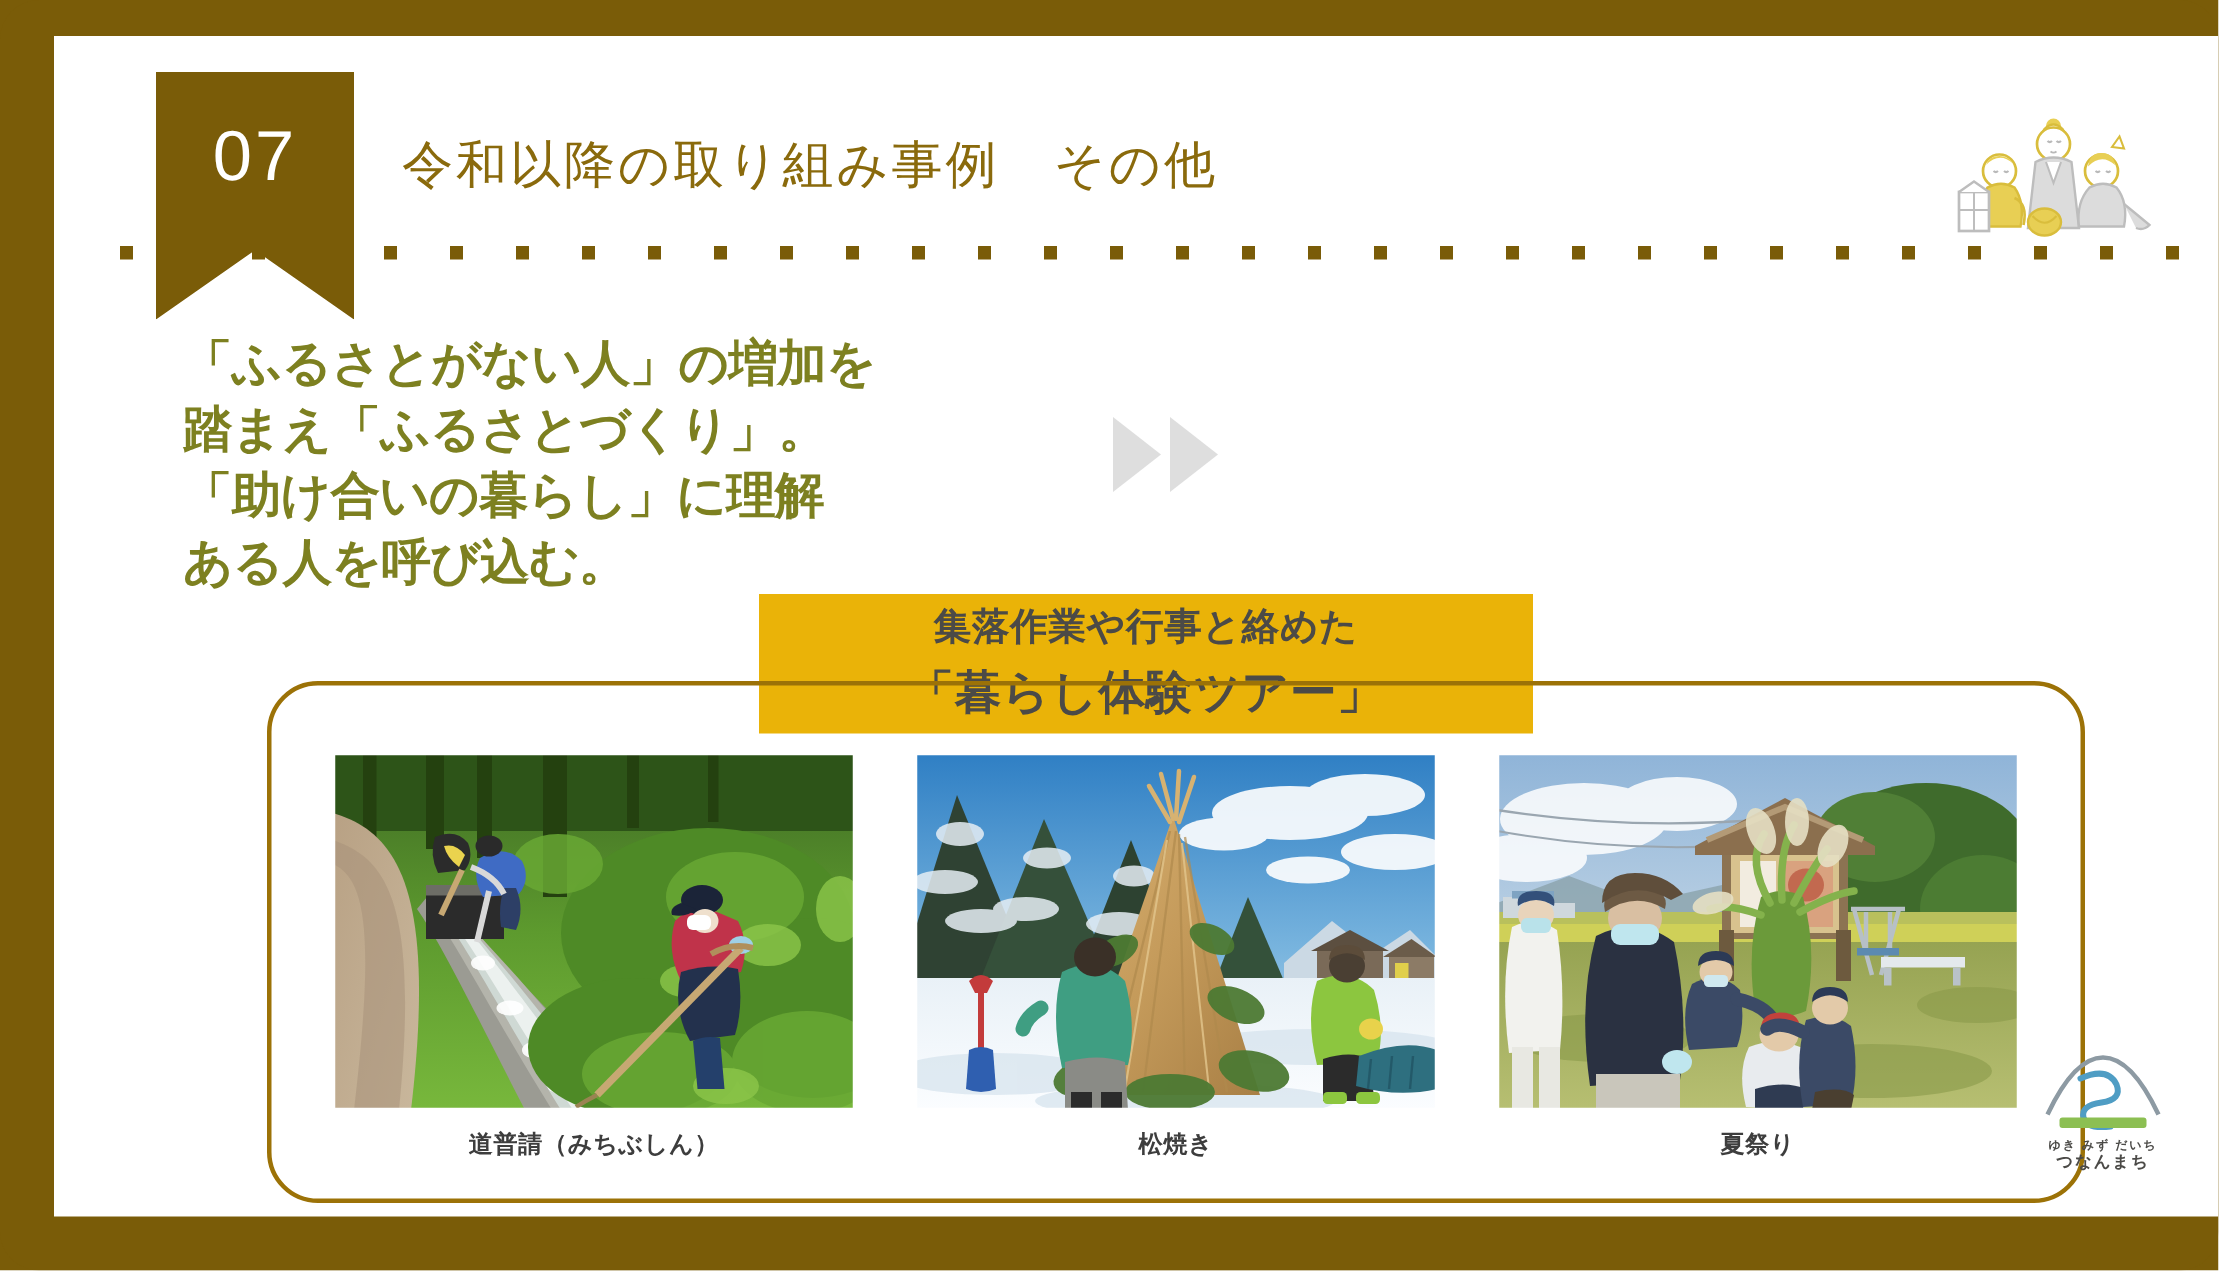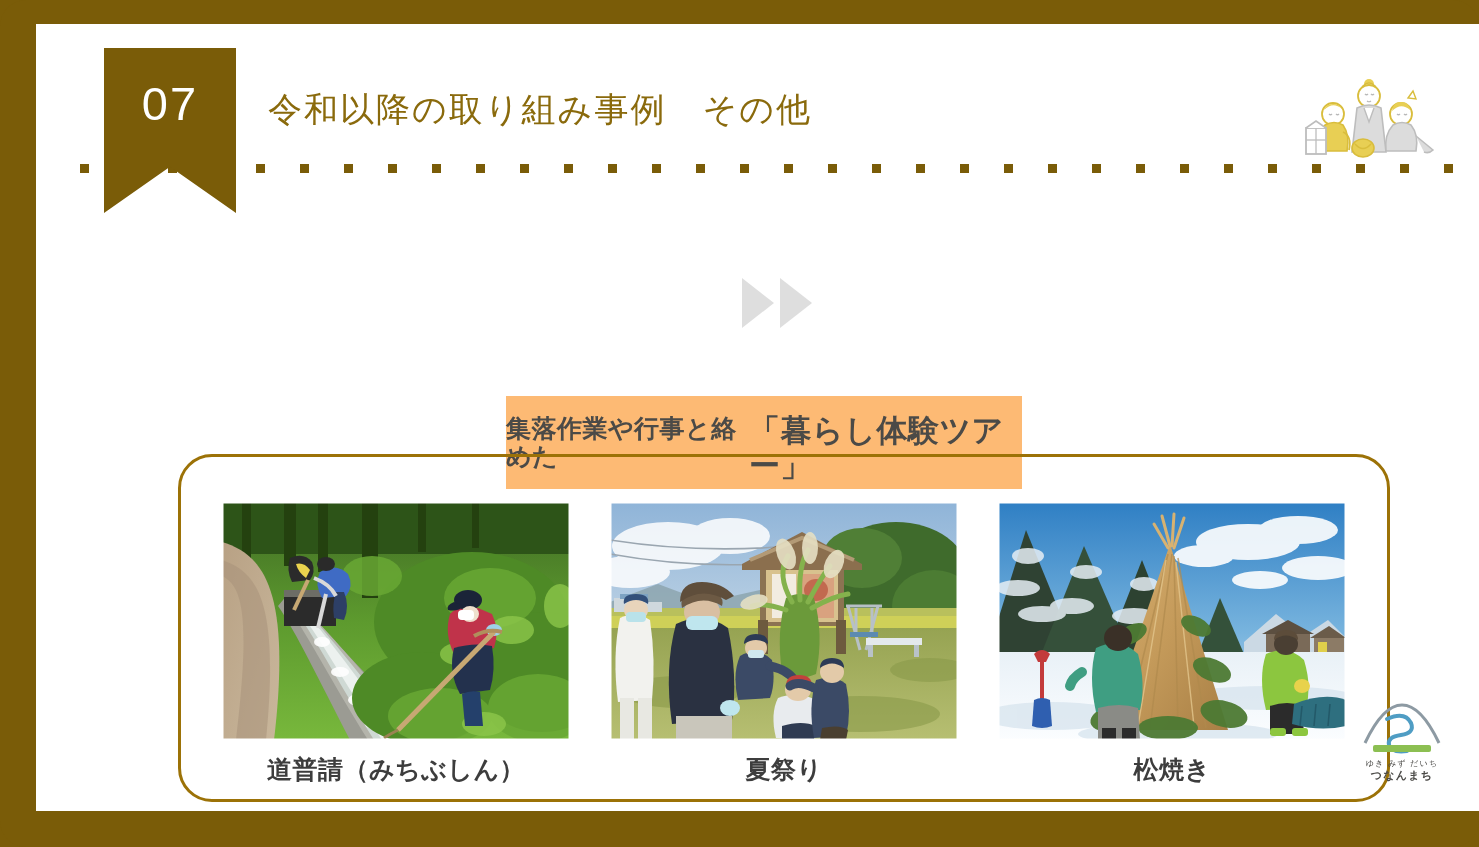--- a/index.html
+++ b/index.html
@@ -115,23 +115,23 @@
     line-height: 1;
     text-shadow: 2px 2px 2px rgba(120,120,120,0.35);
     white-space: nowrap;
   }
 
   
   .cream-banner {
     position: absolute;
     left: 470px; top: 372px;
     width: 516px; height: 93px;
-    background: #fdba74;
+    background: #eab308;
     display: flex;
-    flex-direction: row;
+    flex-direction: column;
     align-items: center;
     justify-content: center;
     box-sizing: border-box;
   }
   .cream-line1 {
     color: #4b4a47;
     font-size: 25px;
     font-weight: bold;
     letter-spacing: 0.5px;
     line-height: 1.1;
@@ -174,38 +174,38 @@
     width: 348px;
     height: 238px;
     background: #cfd6c4;
     overflow: hidden;
     position: relative;
   }
   .photo svg { display: block; }
   .caption {
     margin-top: 13px;
     color: #3d3d3d;
-    font-size: 25px;
+    font-size: 16px;
     font-weight: bold;
     letter-spacing: 0.5px;
     white-space: nowrap;
   }
 
   
   .town-logo {
     position: absolute;
     right: 24px; bottom: 22px;
     width: 106px; height: 92px;
     text-align: center;
   }
   .town-logo svg { display: block; }
   .logo-text-small {
     color: #4b4a47;
     font-size: 8px;
-    font-weight: normal;
+    font-weight: bold;
     letter-spacing: 1.2px;
     line-height: 1.25;
   }
   .logo-text-main {
     color: #4b4a47;
     font-size: 11px;
     font-weight: bold;
     letter-spacing: 1.2px;
     line-height: 1.25;
   }
@@ -255,20 +255,24 @@
         <circle cx="104" cy="52" r="11" fill="#ffffff" stroke="#d9bd3c" stroke-width="1.8"></circle>
         <path d="M95 49 q9 -9 18 -1 q-1 -8 -9 -8 q-8 0 -9 9 z" fill="#e8cf54"></path>
         <path d="M111 36 l5 -7 l3 8 z" fill="#ffffff" stroke="#d9bd3c" stroke-width="1.4"></path>
         <path d="M100 52 q1.5 1.5 3 0" stroke="#b9b9b9" stroke-width="1.3" fill="none"></path>
         <path d="M107 52 q1.5 1.5 3 0" stroke="#b9b9b9" stroke-width="1.3" fill="none"></path>
         <path d="M96 63 q9 -5 18 0 q8 10 5 26 h-30 q-2 -16 7 -26 z" fill="#dcdcdc" stroke="#bdbdbd" stroke-width="1.6"></path>
         <path d="M119 74 q11 9 17 14 q-4 4 -9 2" fill="#dcdcdc" stroke="#bdbdbd" stroke-width="1.6"></path>
       </svg>
     </div>
 
+    <div class="lede">「ふるさとがない人」の増加を
+踏まえ「ふるさとづくり」。
+「助け合いの暮らし」に理解
+ある人を呼び込む。</div>
 
     <div class="chevrons">
       <svg viewBox="0 0 86 62" width="86" height="62" aria-hidden="true">
         <polygon points="6,6 38,31 6,56" fill="#dedede"></polygon>
         <polygon points="44,6 76,31 44,56" fill="#dedede"></polygon>
       </svg>
     </div>
 
 
     <div class="cream-banner">
@@ -360,151 +364,20 @@
             <path d="M104 92 L96 126" stroke="#d9d9d9" stroke-width="4"></path>
             <path d="M68 56 q14 -6 22 4 q4 10 -2 18 l-18 2 q-6 -12 -2 -24 z" fill="#2b2b2b"></path>
             <path d="M74 62 q8 -2 14 6 l-4 8 q-8 -6 -10 -14 z" fill="#ead34e"></path>
             <path d="M86 78 L72 108" stroke="#c7a873" stroke-width="4"></path>
             <path d="M92 76 q16 6 22 18" stroke="#d9d9d9" stroke-width="4" fill="none"></path>
 
             <rect x="0" y="0" width="348" height="238" fill="none" stroke="#ffffff" stroke-width="3"></rect>
           </svg>
         </div>
         <div class="caption">道普請（みちぶしん）</div>
-      </div>
-
-      <div class="photo-cell">
-        <div class="photo">
-          <svg viewBox="0 0 348 238" width="348" height="238" aria-hidden="true">
-            <defs>
-              <linearGradient id="p2sky" x1="0" y1="0" x2="0" y2="1">
-                <stop offset="0" stop-color="#8fb4d8"></stop>
-                <stop offset="0.6" stop-color="#c3d6e6"></stop>
-                <stop offset="1" stop-color="#e2eaf0"></stop>
-              </linearGradient>
-              <linearGradient id="p2grass" x1="0" y1="0" x2="0" y2="1">
-                <stop offset="0" stop-color="#96a352"></stop>
-                <stop offset="1" stop-color="#b7bf72"></stop>
-              </linearGradient>
-            </defs>
-            <rect width="348" height="238" fill="url(#p2sky)"></rect>
-
-            <g fill="#ffffff" opacity="0.85">
-              <ellipse cx="58" cy="44" rx="56" ry="24"></ellipse>
-              <ellipse cx="120" cy="34" rx="40" ry="18"></ellipse>
-              <ellipse cx="20" cy="70" rx="40" ry="16"></ellipse>
-            </g>
-
-            <path d="M0 38 Q90 52 180 44" stroke="#9aa6b0" stroke-width="1.6" fill="none"></path>
-            <path d="M0 52 Q100 70 200 58" stroke="#9aa6b0" stroke-width="1.4" fill="none"></path>
-            <path d="M230 66 Q290 80 348 74" stroke="#9aa6b0" stroke-width="1.4" fill="none"></path>
-
-            <path d="M0 100 L48 82 L96 100 L150 88 L210 102 L348 94 L348 116 L0 116 Z" fill="#8ba2ab" opacity="0.8"></path>
-
-            <g>
-              <ellipse cx="286" cy="72" rx="72" ry="52" fill="#3f6b2c"></ellipse>
-              <ellipse cx="324" cy="104" rx="42" ry="36" fill="#4c7c33"></ellipse>
-              <ellipse cx="252" cy="56" rx="40" ry="30" fill="#507f36"></ellipse>
-              <rect x="276" y="112" width="14" height="42" fill="#5b4a32"></rect>
-            </g>
-
-            <rect x="0" y="110" width="348" height="20" fill="#cfd058"></rect>
-            <rect x="0" y="106" width="348" height="8" fill="#b9c05c"></rect>
-
-            <g fill="#cfd8dd">
-              <rect x="4" y="96" width="24" height="14"></rect>
-              <rect x="34" y="100" width="18" height="10"></rect>
-            </g>
-            <rect x="10" y="92" width="28" height="5" fill="#7ea3c2"></rect>
-
-            <rect x="0" y="126" width="348" height="112" fill="url(#p2grass)"></rect>
-            <g fill="#8a9a4a" opacity="0.6">
-              <ellipse cx="70" cy="190" rx="60" ry="16"></ellipse>
-              <ellipse cx="250" cy="212" rx="80" ry="18"></ellipse>
-              <ellipse cx="320" cy="168" rx="40" ry="12"></ellipse>
-            </g>
-
-            <g>
-              <rect x="150" y="62" width="84" height="62" fill="#8c7352"></rect>
-              <rect x="156" y="68" width="72" height="52" fill="#d8c28e"></rect>
-              <rect x="162" y="72" width="24" height="44" fill="#f2ece0"></rect>
-              <rect x="190" y="72" width="34" height="44" fill="#d9a27f"></rect>
-              <ellipse cx="206" cy="88" rx="12" ry="11" fill="#c2694f"></ellipse>
-
-              <path d="M138 62 L192 34 L246 62 Z" fill="#9a7f5c"></path>
-              <path d="M132 62 L192 30 L252 62 L252 68 L132 68 Z" fill="#8b6f4e"></path>
-              <path d="M140 58 L192 36 L244 58" stroke="#b39a76" stroke-width="4" fill="none"></path>
-              <rect x="148" y="118" width="10" height="34" fill="#6d5a3e"></rect>
-              <rect x="226" y="118" width="10" height="34" fill="#6d5a3e"></rect>
-            </g>
-
-            <g stroke="#b7c0c6" stroke-width="3" fill="none">
-              <path d="M238 104 L250 148"></path>
-              <path d="M268 104 L256 148"></path>
-              <path d="M236 104 L272 104"></path>
-              <path d="M246 106 L246 132"></path>
-              <path d="M262 106 L262 132"></path>
-            </g>
-            <rect x="240" y="130" width="28" height="5" fill="#5c8ab0"></rect>
-
-            <rect x="256" y="136" width="56" height="7" fill="#e4e9ec"></rect>
-            <rect x="258" y="143" width="5" height="12" fill="#b9c2c8"></rect>
-            <rect x="304" y="143" width="5" height="12" fill="#b9c2c8"></rect>
-
-            <g>
-              <path d="M176 96 q-10 34 -4 74 q16 10 34 2 q8 -40 -2 -76 q-14 -8 -28 0 z" fill="#6b9a3a"></path>
-              <g stroke="#84b24c" stroke-width="5" fill="none" stroke-linecap="round">
-                <path d="M182 100 q-16 -28 -4 -46"></path>
-                <path d="M190 98 q-2 -34 8 -50"></path>
-                <path d="M198 100 q14 -26 22 -36"></path>
-                <path d="M202 106 q22 -12 36 -14"></path>
-                <path d="M176 108 q-22 -8 -34 -4"></path>
-              </g>
-              <g fill="#e6e0c4" opacity="0.9">
-                <ellipse cx="176" cy="52" rx="9" ry="16" transform="rotate(-20 176 52)"></ellipse>
-                <ellipse cx="200" cy="46" rx="8" ry="16"></ellipse>
-                <ellipse cx="224" cy="62" rx="9" ry="15" transform="rotate(25 224 62)"></ellipse>
-                <ellipse cx="144" cy="100" rx="14" ry="7" transform="rotate(-15 144 100)"></ellipse>
-              </g>
-            </g>
-
-            <path d="M10 116 q16 -8 30 2 q6 40 2 80 l-34 2 q-6 -46 2 -84 z" fill="#f2f2ee"></path>
-            <ellipse cx="26" cy="108" rx="12" ry="11" fill="#e8d4bb"></ellipse>
-            <path d="M14 102 q12 -8 24 0 q2 -10 -12 -10 q-14 0 -12 10 z" fill="#33507a"></path>
-            <rect x="16" y="110" width="20" height="10" rx="4" fill="#b9e2ea"></rect>
-            <rect x="10" y="196" width="14" height="42" fill="#e8e8e2"></rect>
-            <rect x="28" y="196" width="14" height="42" fill="#e8e8e2"></rect>
-
-            <path d="M66 122 q28 -14 52 4 q10 48 4 92 l-60 4 q-8 -56 4 -100 z" fill="#2a3141"></path>
-            <ellipse cx="92" cy="110" rx="18" ry="16" fill="#d9bfa2"></ellipse>
-            <path d="M72 106 q20 -14 40 -2 q4 -14 -20 -15 q-24 0 -20 17 z" fill="#6d5a44"></path>
-            <path d="M70 100 q22 -16 46 -2 l8 -4 q-12 -14 -32 -14 q-22 0 -22 20 z" fill="#5f4e3b"></path>
-            <rect x="76" y="114" width="32" height="14" rx="6" fill="#bfe6ee"></rect>
-            <ellipse cx="120" cy="206" rx="10" ry="8" fill="#bfe6ee"></ellipse>
-            <rect x="66" y="214" width="56" height="24" fill="#c9c6bb"></rect>
-
-            <path d="M130 154 q18 -10 32 4 q4 22 -2 38 l-32 2 q-6 -26 2 -44 z" fill="#3b4a66"></path>
-            <ellipse cx="146" cy="146" rx="11" ry="10" fill="#e3caa9"></ellipse>
-            <path d="M134 142 q12 -8 24 0 q0 -10 -12 -10 q-12 0 -12 10 z" fill="#2c3a56"></path>
-            <rect x="138" y="148" width="16" height="8" rx="3" fill="#cfe8ef"></rect>
-            <path d="M160 164 q18 4 24 14" stroke="#3b4a66" stroke-width="9" fill="none" stroke-linecap="round"></path>
-            <path d="M168 196 q20 -8 38 2 q4 22 -2 40 l-38 -2 q-6 -24 2 -40 z" fill="#e8ebee"></path>
-            <ellipse cx="188" cy="188" rx="13" ry="11" fill="#e3caa9"></ellipse>
-            <path d="M176 184 q12 -9 26 0 q0 -11 -13 -11 q-13 0 -13 11 z" fill="#c2423c"></path>
-            <path d="M172 224 q20 -6 34 0 l-2 14 h-32 z" fill="#2f3b52"></path>
-            <path d="M206 178 q18 -6 30 4 q6 28 0 52 l-32 2 q-6 -32 2 -58 z" fill="#3b4a66"></path>
-            <ellipse cx="222" cy="170" rx="12" ry="11" fill="#e3caa9"></ellipse>
-            <path d="M210 166 q12 -9 24 0 q0 -10 -12 -10 q-12 0 -12 10 z" fill="#2c3a56"></path>
-            <path d="M204 186 q-16 -8 -24 -2" stroke="#3b4a66" stroke-width="9" fill="none" stroke-linecap="round"></path>
-            <path d="M212 226 q18 -4 26 2 l-2 10 h-26 z" fill="#4a3f30"></path>
-
-            <rect x="0" y="0" width="348" height="238" fill="none" stroke="#ffffff" stroke-width="3"></rect>
-          </svg>
-        </div>
-        <div class="caption">夏祭り</div>
       </div>
 
       <div class="photo-cell">
         <div class="photo">
           <svg viewBox="0 0 348 238" width="348" height="238" aria-hidden="true">
             <defs>
               <linearGradient id="p3sky" x1="0" y1="0" x2="0" y2="1">
                 <stop offset="0" stop-color="#2f7fc4"></stop>
                 <stop offset="0.55" stop-color="#78b4de"></stop>
                 <stop offset="1" stop-color="#c9e0ef"></stop>
@@ -618,20 +491,151 @@
               <path d="M304 204 L302 224"></path>
               <path d="M318 202 L316 224"></path>
               <path d="M332 202 L330 224"></path>
             </g>
 
             <rect x="0" y="0" width="348" height="238" fill="none" stroke="#ffffff" stroke-width="3"></rect>
           </svg>
         </div>
         <div class="caption">松焼き</div>
       </div>
+
+      <div class="photo-cell">
+        <div class="photo">
+          <svg viewBox="0 0 348 238" width="348" height="238" aria-hidden="true">
+            <defs>
+              <linearGradient id="p2sky" x1="0" y1="0" x2="0" y2="1">
+                <stop offset="0" stop-color="#8fb4d8"></stop>
+                <stop offset="0.6" stop-color="#c3d6e6"></stop>
+                <stop offset="1" stop-color="#e2eaf0"></stop>
+              </linearGradient>
+              <linearGradient id="p2grass" x1="0" y1="0" x2="0" y2="1">
+                <stop offset="0" stop-color="#96a352"></stop>
+                <stop offset="1" stop-color="#b7bf72"></stop>
+              </linearGradient>
+            </defs>
+            <rect width="348" height="238" fill="url(#p2sky)"></rect>
+
+            <g fill="#ffffff" opacity="0.85">
+              <ellipse cx="58" cy="44" rx="56" ry="24"></ellipse>
+              <ellipse cx="120" cy="34" rx="40" ry="18"></ellipse>
+              <ellipse cx="20" cy="70" rx="40" ry="16"></ellipse>
+            </g>
+
+            <path d="M0 38 Q90 52 180 44" stroke="#9aa6b0" stroke-width="1.6" fill="none"></path>
+            <path d="M0 52 Q100 70 200 58" stroke="#9aa6b0" stroke-width="1.4" fill="none"></path>
+            <path d="M230 66 Q290 80 348 74" stroke="#9aa6b0" stroke-width="1.4" fill="none"></path>
+
+            <path d="M0 100 L48 82 L96 100 L150 88 L210 102 L348 94 L348 116 L0 116 Z" fill="#8ba2ab" opacity="0.8"></path>
+
+            <g>
+              <ellipse cx="286" cy="72" rx="72" ry="52" fill="#3f6b2c"></ellipse>
+              <ellipse cx="324" cy="104" rx="42" ry="36" fill="#4c7c33"></ellipse>
+              <ellipse cx="252" cy="56" rx="40" ry="30" fill="#507f36"></ellipse>
+              <rect x="276" y="112" width="14" height="42" fill="#5b4a32"></rect>
+            </g>
+
+            <rect x="0" y="110" width="348" height="20" fill="#cfd058"></rect>
+            <rect x="0" y="106" width="348" height="8" fill="#b9c05c"></rect>
+
+            <g fill="#cfd8dd">
+              <rect x="4" y="96" width="24" height="14"></rect>
+              <rect x="34" y="100" width="18" height="10"></rect>
+            </g>
+            <rect x="10" y="92" width="28" height="5" fill="#7ea3c2"></rect>
+
+            <rect x="0" y="126" width="348" height="112" fill="url(#p2grass)"></rect>
+            <g fill="#8a9a4a" opacity="0.6">
+              <ellipse cx="70" cy="190" rx="60" ry="16"></ellipse>
+              <ellipse cx="250" cy="212" rx="80" ry="18"></ellipse>
+              <ellipse cx="320" cy="168" rx="40" ry="12"></ellipse>
+            </g>
+
+            <g>
+              <rect x="150" y="62" width="84" height="62" fill="#8c7352"></rect>
+              <rect x="156" y="68" width="72" height="52" fill="#d8c28e"></rect>
+              <rect x="162" y="72" width="24" height="44" fill="#f2ece0"></rect>
+              <rect x="190" y="72" width="34" height="44" fill="#d9a27f"></rect>
+              <ellipse cx="206" cy="88" rx="12" ry="11" fill="#c2694f"></ellipse>
+
+              <path d="M138 62 L192 34 L246 62 Z" fill="#9a7f5c"></path>
+              <path d="M132 62 L192 30 L252 62 L252 68 L132 68 Z" fill="#8b6f4e"></path>
+              <path d="M140 58 L192 36 L244 58" stroke="#b39a76" stroke-width="4" fill="none"></path>
+              <rect x="148" y="118" width="10" height="34" fill="#6d5a3e"></rect>
+              <rect x="226" y="118" width="10" height="34" fill="#6d5a3e"></rect>
+            </g>
+
+            <g stroke="#b7c0c6" stroke-width="3" fill="none">
+              <path d="M238 104 L250 148"></path>
+              <path d="M268 104 L256 148"></path>
+              <path d="M236 104 L272 104"></path>
+              <path d="M246 106 L246 132"></path>
+              <path d="M262 106 L262 132"></path>
+            </g>
+            <rect x="240" y="130" width="28" height="5" fill="#5c8ab0"></rect>
+
+            <rect x="256" y="136" width="56" height="7" fill="#e4e9ec"></rect>
+            <rect x="258" y="143" width="5" height="12" fill="#b9c2c8"></rect>
+            <rect x="304" y="143" width="5" height="12" fill="#b9c2c8"></rect>
+
+            <g>
+              <path d="M176 96 q-10 34 -4 74 q16 10 34 2 q8 -40 -2 -76 q-14 -8 -28 0 z" fill="#6b9a3a"></path>
+              <g stroke="#84b24c" stroke-width="5" fill="none" stroke-linecap="round">
+                <path d="M182 100 q-16 -28 -4 -46"></path>
+                <path d="M190 98 q-2 -34 8 -50"></path>
+                <path d="M198 100 q14 -26 22 -36"></path>
+                <path d="M202 106 q22 -12 36 -14"></path>
+                <path d="M176 108 q-22 -8 -34 -4"></path>
+              </g>
+              <g fill="#e6e0c4" opacity="0.9">
+                <ellipse cx="176" cy="52" rx="9" ry="16" transform="rotate(-20 176 52)"></ellipse>
+                <ellipse cx="200" cy="46" rx="8" ry="16"></ellipse>
+                <ellipse cx="224" cy="62" rx="9" ry="15" transform="rotate(25 224 62)"></ellipse>
+                <ellipse cx="144" cy="100" rx="14" ry="7" transform="rotate(-15 144 100)"></ellipse>
+              </g>
+            </g>
+
+            <path d="M10 116 q16 -8 30 2 q6 40 2 80 l-34 2 q-6 -46 2 -84 z" fill="#f2f2ee"></path>
+            <ellipse cx="26" cy="108" rx="12" ry="11" fill="#e8d4bb"></ellipse>
+            <path d="M14 102 q12 -8 24 0 q2 -10 -12 -10 q-14 0 -12 10 z" fill="#33507a"></path>
+            <rect x="16" y="110" width="20" height="10" rx="4" fill="#b9e2ea"></rect>
+            <rect x="10" y="196" width="14" height="42" fill="#e8e8e2"></rect>
+            <rect x="28" y="196" width="14" height="42" fill="#e8e8e2"></rect>
+
+            <path d="M66 122 q28 -14 52 4 q10 48 4 92 l-60 4 q-8 -56 4 -100 z" fill="#2a3141"></path>
+            <ellipse cx="92" cy="110" rx="18" ry="16" fill="#d9bfa2"></ellipse>
+            <path d="M72 106 q20 -14 40 -2 q4 -14 -20 -15 q-24 0 -20 17 z" fill="#6d5a44"></path>
+            <path d="M70 100 q22 -16 46 -2 l8 -4 q-12 -14 -32 -14 q-22 0 -22 20 z" fill="#5f4e3b"></path>
+            <rect x="76" y="114" width="32" height="14" rx="6" fill="#bfe6ee"></rect>
+            <ellipse cx="120" cy="206" rx="10" ry="8" fill="#bfe6ee"></ellipse>
+            <rect x="66" y="214" width="56" height="24" fill="#c9c6bb"></rect>
+
+            <path d="M130 154 q18 -10 32 4 q4 22 -2 38 l-32 2 q-6 -26 2 -44 z" fill="#3b4a66"></path>
+            <ellipse cx="146" cy="146" rx="11" ry="10" fill="#e3caa9"></ellipse>
+            <path d="M134 142 q12 -8 24 0 q0 -10 -12 -10 q-12 0 -12 10 z" fill="#2c3a56"></path>
+            <rect x="138" y="148" width="16" height="8" rx="3" fill="#cfe8ef"></rect>
+            <path d="M160 164 q18 4 24 14" stroke="#3b4a66" stroke-width="9" fill="none" stroke-linecap="round"></path>
+            <path d="M168 196 q20 -8 38 2 q4 22 -2 40 l-38 -2 q-6 -24 2 -40 z" fill="#e8ebee"></path>
+            <ellipse cx="188" cy="188" rx="13" ry="11" fill="#e3caa9"></ellipse>
+            <path d="M176 184 q12 -9 26 0 q0 -11 -13 -11 q-13 0 -13 11 z" fill="#c2423c"></path>
+            <path d="M172 224 q20 -6 34 0 l-2 14 h-32 z" fill="#2f3b52"></path>
+            <path d="M206 178 q18 -6 30 4 q6 28 0 52 l-32 2 q-6 -32 2 -58 z" fill="#3b4a66"></path>
+            <ellipse cx="222" cy="170" rx="12" ry="11" fill="#e3caa9"></ellipse>
+            <path d="M210 166 q12 -9 24 0 q0 -10 -12 -10 q-12 0 -12 10 z" fill="#2c3a56"></path>
+            <path d="M204 186 q-16 -8 -24 -2" stroke="#3b4a66" stroke-width="9" fill="none" stroke-linecap="round"></path>
+            <path d="M212 226 q18 -4 26 2 l-2 10 h-26 z" fill="#4a3f30"></path>
+
+            <rect x="0" y="0" width="348" height="238" fill="none" stroke="#ffffff" stroke-width="3"></rect>
+          </svg>
+        </div>
+        <div class="caption">夏祭り</div>
+      </div>
     </div>
 
     <div class="town-logo">
       <svg viewBox="0 0 106 62" width="106" height="62" aria-hidden="true">
         <path d="M16 46 Q34 8 53 8 Q72 8 90 46" fill="none" stroke="#8d9aa3" stroke-width="3"></path>
         <path d="M38 22 q18 -8 24 4 q4 10 -10 12 q-14 2 -12 10 q2 8 18 6" fill="none" stroke="#4f9dc4" stroke-width="4" stroke-linecap="round"></path>
         <rect x="24" y="48" width="58" height="7" rx="2" fill="#8cbf52"></rect>
       </svg>
       <div class="logo-text-small">ゆき みず だいち</div>
       <div class="logo-text-main">つなんまち</div>

